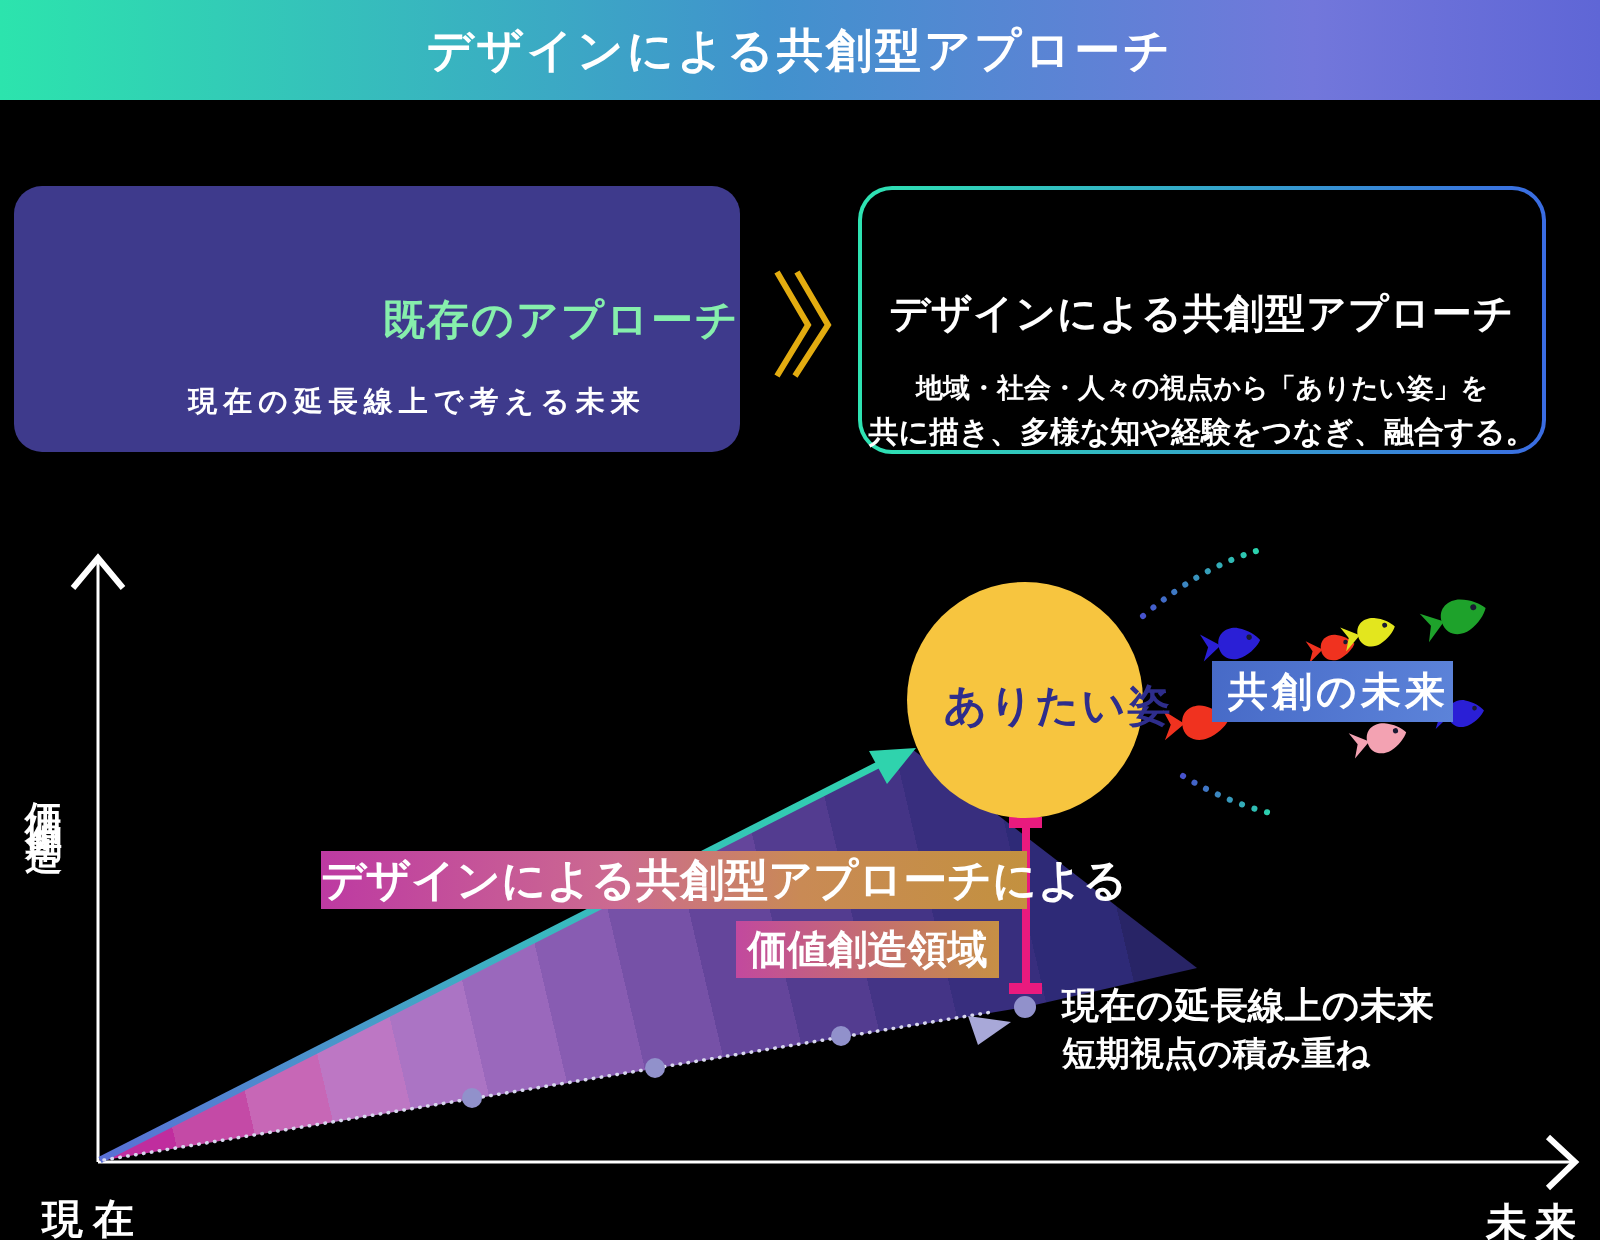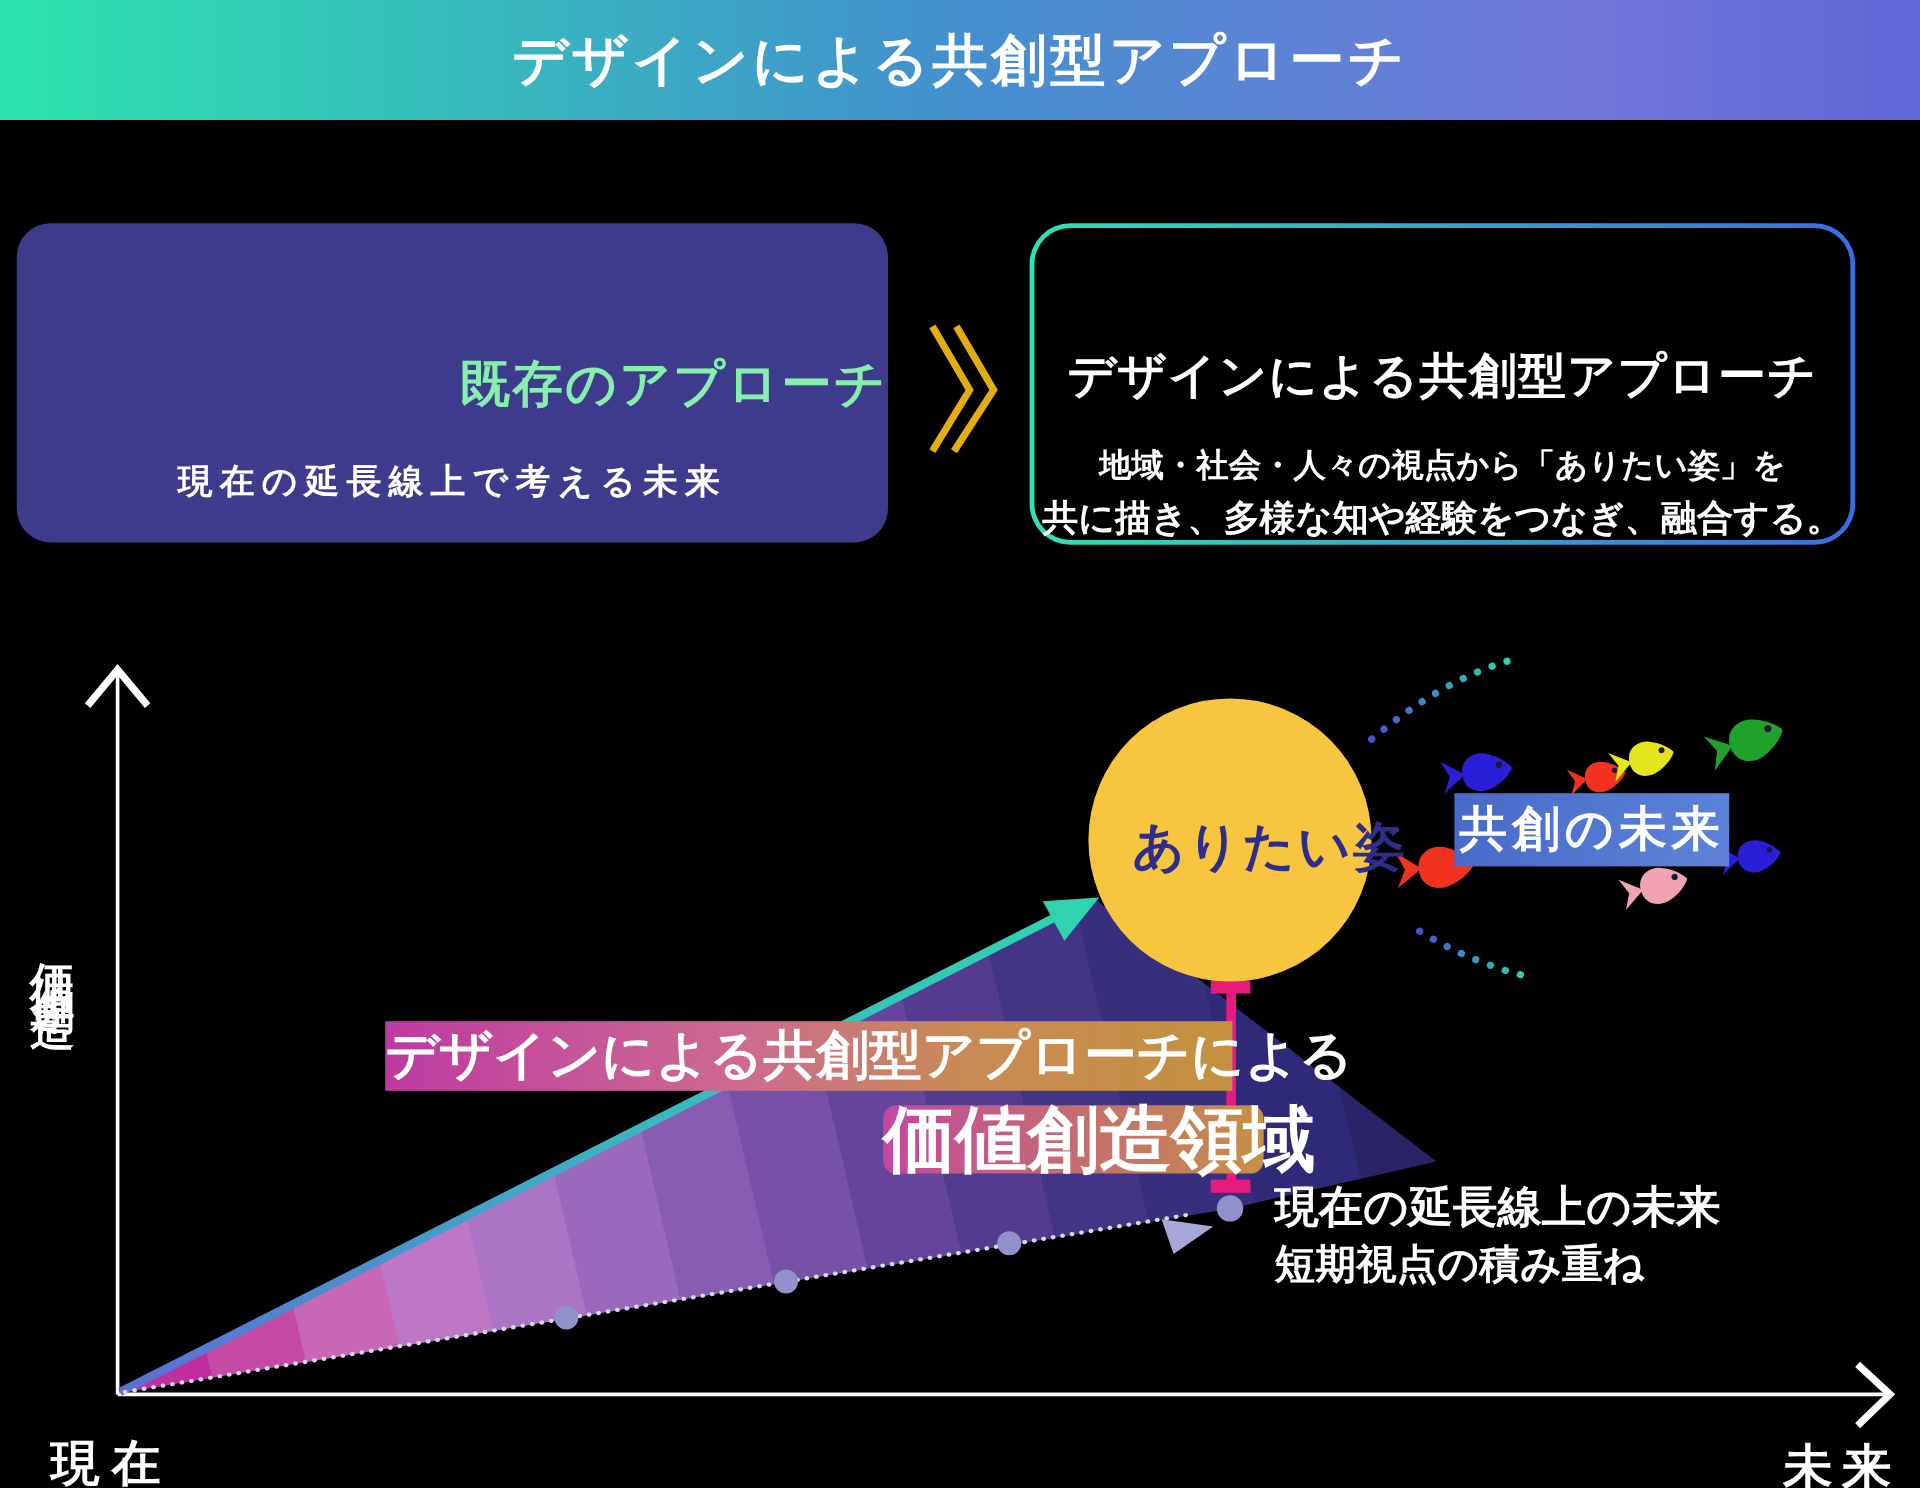--- a/index.html
+++ b/index.html
@@ -20,21 +20,21 @@
   .box-existing{
     position:absolute;left:14px;top:186px;width:726px;height:266px;
     background:#3e3a8c;border-radius:28px;
   }
   .box-existing .bt{
     position:absolute;left:0;top:106px;width:100%;text-align:right;
     color:#86efac;font-size:42px;font-weight:800;letter-spacing:2px;
   }
   .box-existing .bs{
     position:absolute;left:0;top:196px;width:100%;text-align:center;
-    color:#fff;font-size:29px;font-weight:700;letter-spacing:6px;
+    color:#fff;font-size:29px;font-weight:700;letter-spacing:6px;padding-left:40px;
   }
   .chevron-wrap{position:absolute;left:765px;top:263px;width:80px;height:120px;}
   .box-codesign{
     position:absolute;left:858px;top:186px;width:688px;height:268px;
     background:linear-gradient(90deg,#2ee3b2 0%,#3a6ce2 100%);
     border-radius:34px;padding:0;box-sizing:border-box;
   }
   .box-codesign .inner{
     position:absolute;left:4px;top:4px;right:4px;bottom:4px;
     background:#000;border-radius:30px;
@@ -53,31 +53,31 @@
   }
   
   .lbl{position:absolute;white-space:nowrap;color:#fff;font-weight:800;}
   .value-area-1{
     left:292px;top:851px;width:706px;height:58px;line-height:58px;text-align:center;
     font-size:44px;
     background:linear-gradient(90deg,#bd3aa2 0%,#cc6b90 42%,#c98a55 68%,#c3913f 100%);
     margin-left:29px;
   }
   .value-area-2{
-    left:736px;top:921px;width:317px;height:57px;line-height:57px;text-align:center;
-    font-size:60px;
+    left:736px;top:921px;width:263px;height:57px;line-height:57px;text-align:center;
+    font-size:40px;
     background:linear-gradient(90deg,#c2499e 0%,#c69045 100%);
-    border-radius:11px;
   }
   .ext-1{left:1062px;top:981px;font-size:37px;}
   .ext-2{left:1062px;top:1031px;font-size:34px;}
   .cocreate{
     left:1212px;top:661px;width:229px;height:61px;line-height:61px;text-align:center;
     font-size:40px;letter-spacing:4px;
     background:linear-gradient(100deg,#476ac7 0%,#5c83d9 100%);
+    padding-left:12px;
   }
   .goal-text{left:908px;top:677px;width:300px;text-align:center;font-size:43px;color:#2e2d8c;letter-spacing:2px;font-family:Liberation Serif, serif;}
   .ylab{
     left:18px;top:772px;font-size:37px;letter-spacing:12px;
     writing-mode:vertical-rl;text-orientation:upright;
   }
   .present{left:42px;top:1192px;font-size:41px;letter-spacing:10px;}
   .future{left:1486px;top:1196px;font-size:41px;letter-spacing:8px;}
   .chart-svg{position:absolute;left:0;top:0;width:1600px;height:1240px;}
 </style>

